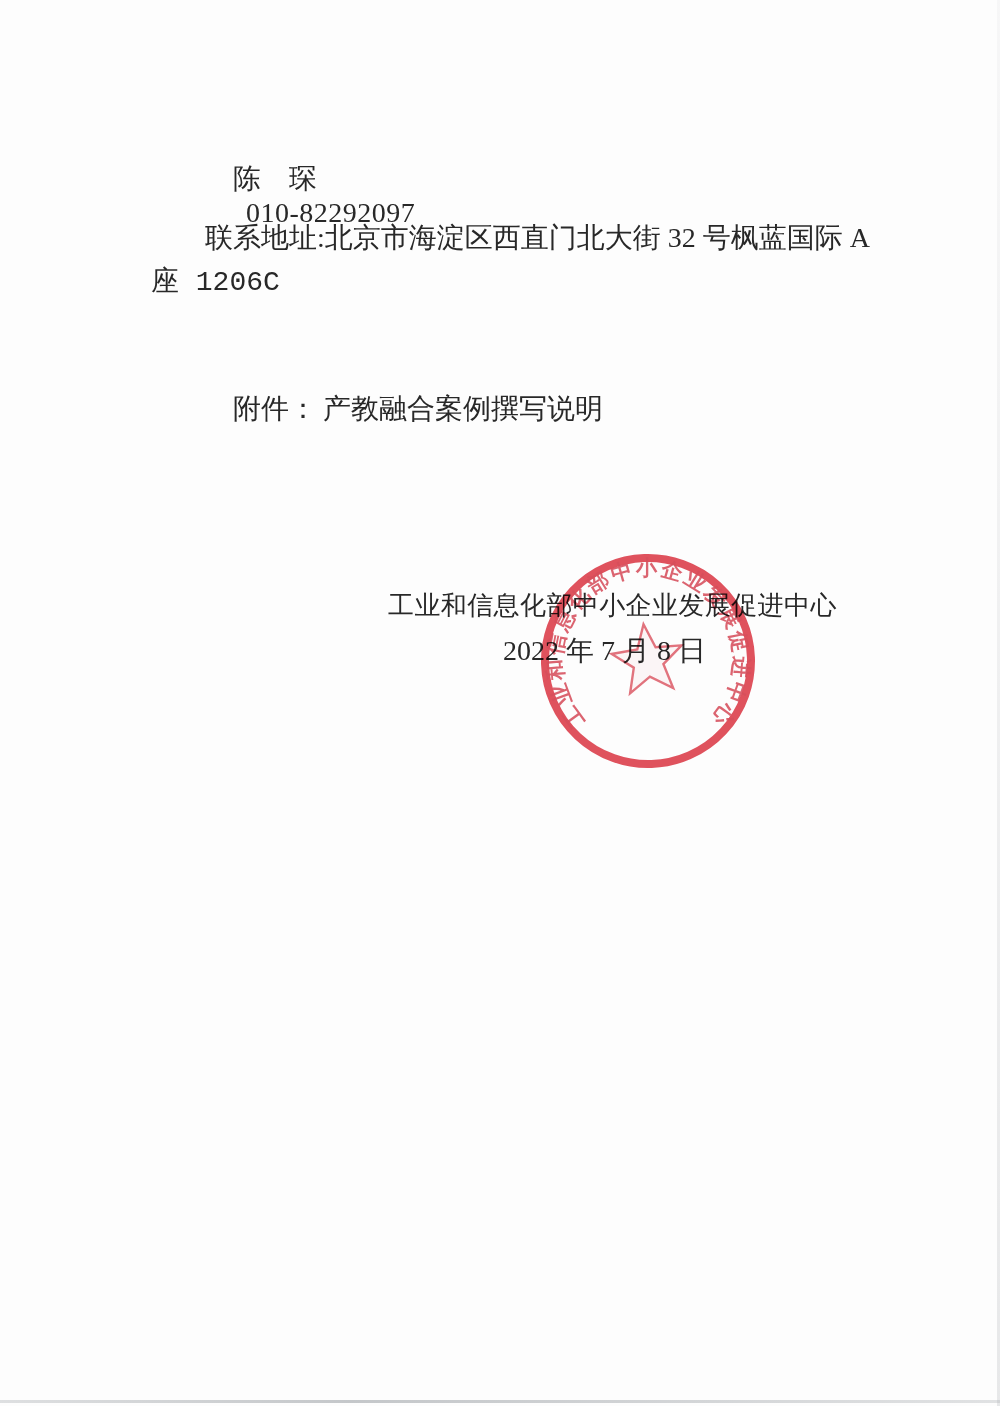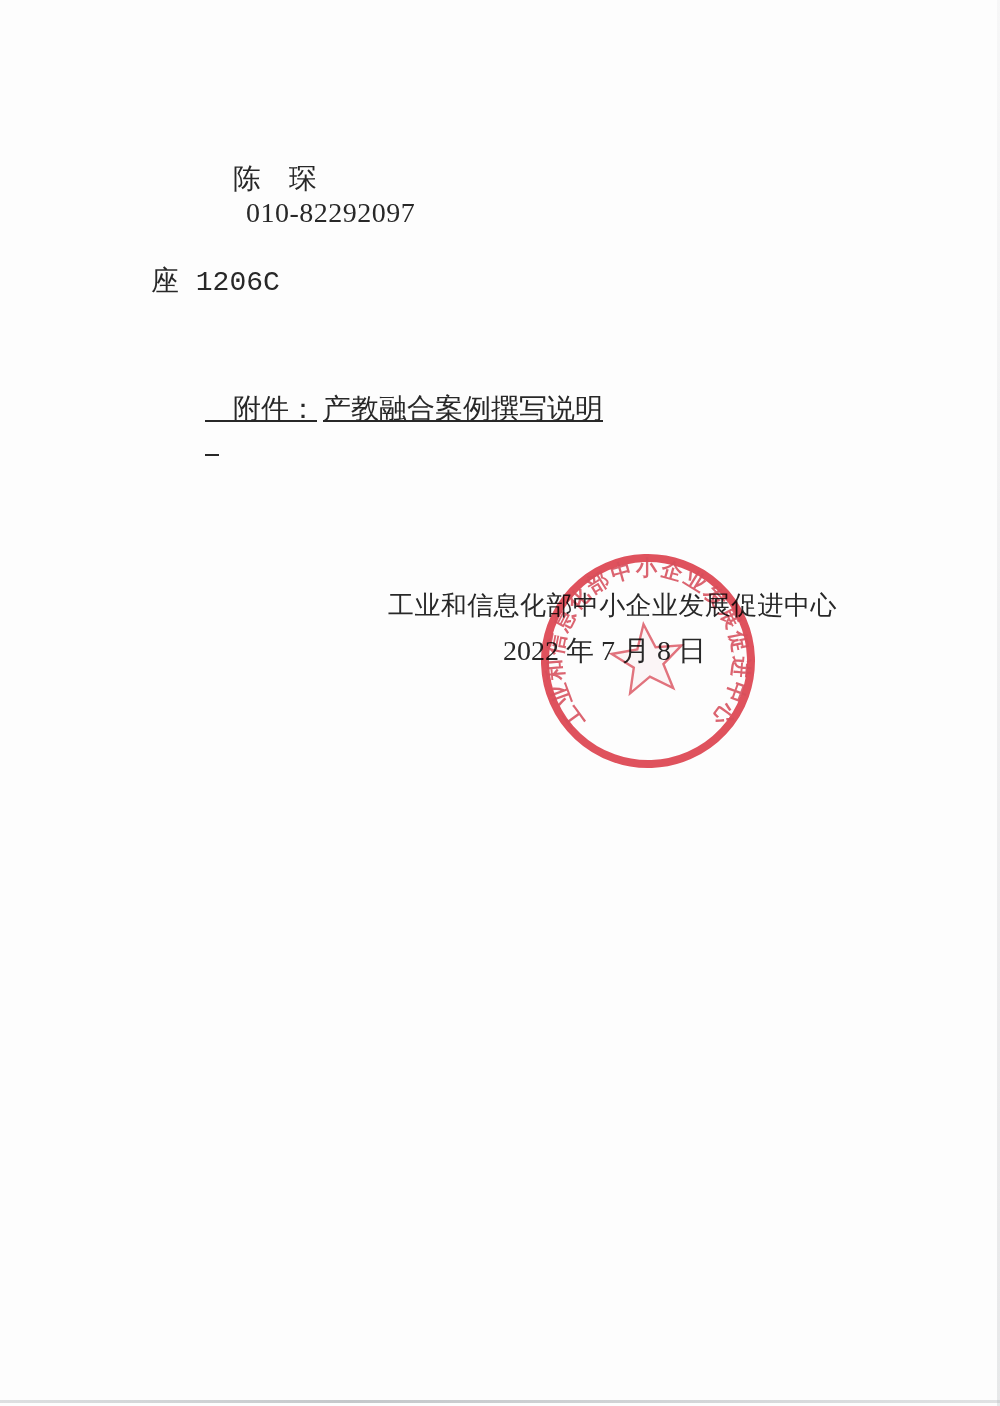--- a/index.html
+++ b/index.html
@@ -18,21 +18,21 @@
     line-height: 34px;
     white-space: pre;
     color: #282828;
   }
   .contact-name { display: inline-block; text-align: center; }
   .contact-phone { display: inline-block; margin-left: 13px; letter-spacing: 0.5px; }
   .l-contact1 { left: 205px; top: 128px; }
   .l-contact2 { left: 205px; top: 174px; }
   .l-address1 { left: 205px; top: 221px; }
   .l-address2 { left: 151px; top: 266px; font-family: Liberation Mono, monospace; }
-  .l-attachment { left: 205px; top: 358px; text-decoration: underline; }
+  .l-attachment { left: 205px; top: 358px; }
   .attachment-title { margin-left: 6px; }
   .l-org  { left: 388px; top: 589px; font-size: 26px; letter-spacing: 0.4px; }
   .l-date { left: 503px; top: 634px; }
 
   .seal {
     position: absolute;
     left: 536px;
     top: 549px;
     width: 224px;
     height: 224px;
@@ -66,20 +66,21 @@
 <body>
 
 <div class="page">
 
   <div class="line l-contact1">
     <span class="contact-name">陈　琛</span>
     <span class="contact-phone">010-82292097</span>
   </div>
 
 
+  <div class="line l-address1">联系地址:北京市海淀区西直门北大街 32 号枫蓝国际 A</div>
   <div class="line l-address2">座 1206C</div>
 
   <div class="line l-attachment">
     <span>附件：</span><span class="attachment-title">产教融合案例撰写说明</span>
   </div>
 
   <div class="line l-org">工业和信息化部中小企业发展促进中心</div>
   <div class="line l-date">2022 年 7 月 8 日</div>
 
   <svg class="seal" viewBox="0 0 224 224" width="224" height="224" aria-hidden="true">

